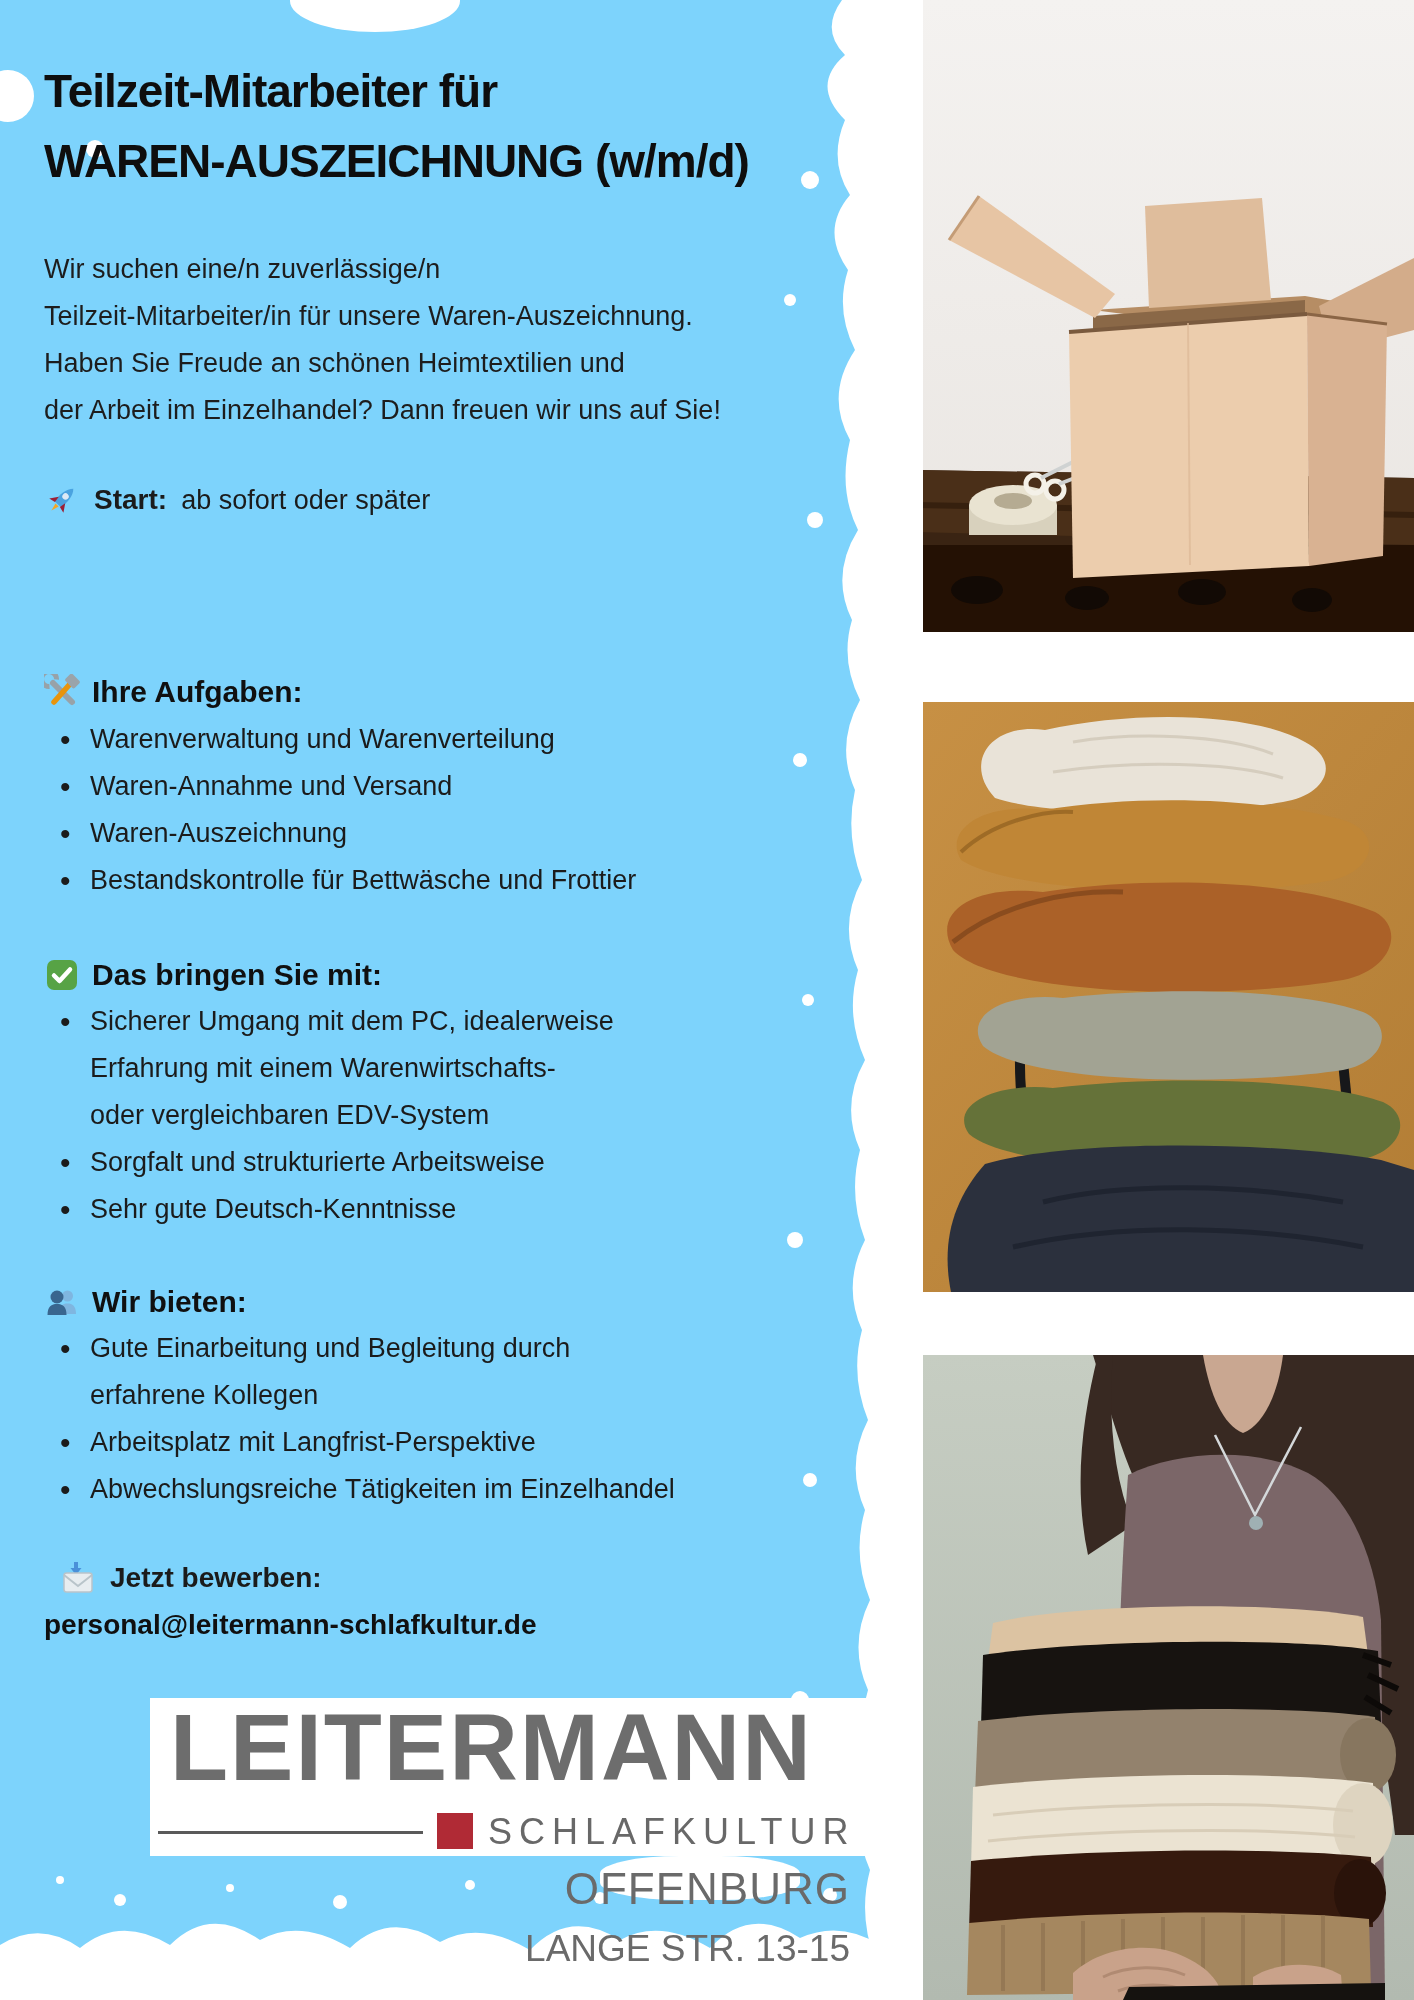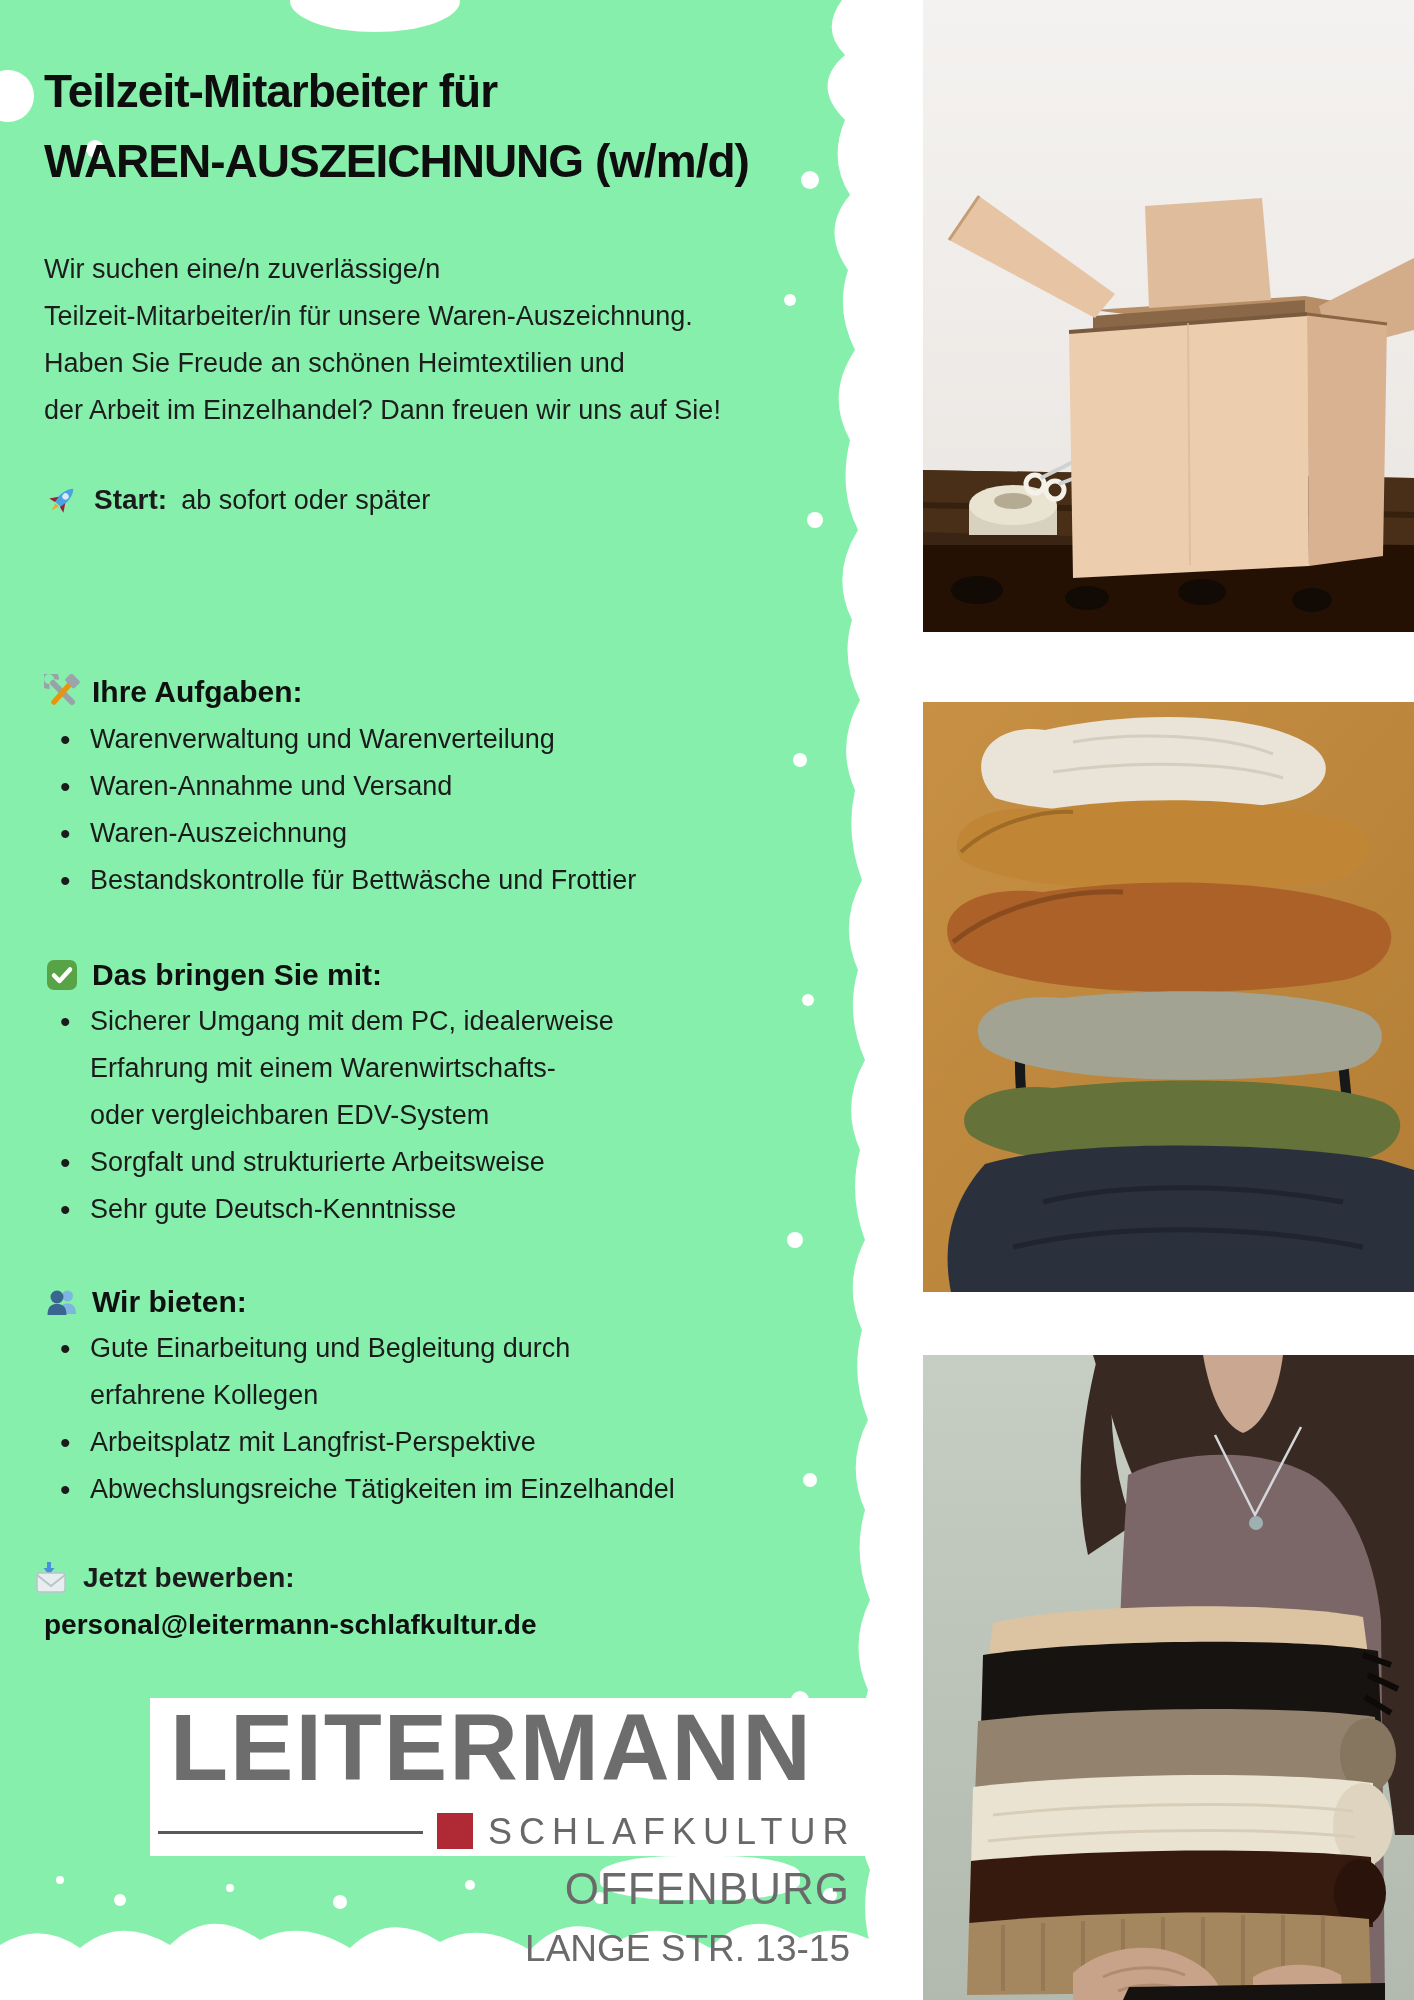--- a/index.html
+++ b/index.html
@@ -1,29 +1,29 @@
 <!DOCTYPE html>
 <html><head>
 <meta charset="utf-8">
 <style>
   html,body{margin:0;padding:0;}
   body{font-family:"Liberation Sans",sans-serif;}
-  .page{position:relative;width:1414px;height:2000px;background:#86efac;overflow:hidden;color:#1b1b1b;}
+  .page{position:relative;width:1414px;height:2000px;background:#7dd3fc;overflow:hidden;color:#1b1b1b;}
   .abs{position:absolute;}
 
   
   .title{left:44px;top:56px;font-weight:700;font-size:46px;line-height:70px;letter-spacing:-1px;color:#0e0e0e;white-space:nowrap;}
   .intro{left:44px;top:246px;font-size:27px;line-height:47px;white-space:nowrap;color:#1d1d1d;}
   .fact{left:44px;display:flex;align-items:center;gap:14px;font-size:27px;height:40px;white-space:nowrap;}
   .fact b{font-size:28px;}
   .sec-head{left:44px;display:flex;align-items:center;gap:12px;font-weight:700;font-size:30px;height:40px;white-space:nowrap;color:#101010;}
   .list{left:44px;font-size:27px;line-height:47px;white-space:nowrap;}
   .li{position:relative;padding-left:46px;}
   .li.b::before{content:"\2022";position:absolute;left:16px;top:0;font-size:30px;}
-  .apply-head{left:33px;display:flex;align-items:center;gap:14px;font-weight:700;font-size:28px;height:40px;white-space:nowrap;}
+  .apply-head{left:60px;display:flex;align-items:center;gap:14px;font-weight:700;font-size:28px;height:40px;white-space:nowrap;}
   .email{left:44px;top:1605px;font-weight:700;font-size:28px;line-height:40px;white-space:nowrap;color:#101010;}
 
   .icon{display:inline-flex;width:36px;height:36px;flex:0 0 auto;}
   .icon svg{width:100%;height:100%;}
 
   
   .logo-bg{left:150px;top:1698px;width:772px;height:158px;background:#ffffff;}
   .brand{left:170px;top:1700px;font-weight:700;font-size:95px;line-height:95px;letter-spacing:2px;color:#6d6d6d;white-space:nowrap;}
   .logo-line{left:158px;top:1831px;width:265px;height:3px;background:#5a5a5a;}
   .logo-square{left:437px;top:1813px;width:36px;height:36px;}

